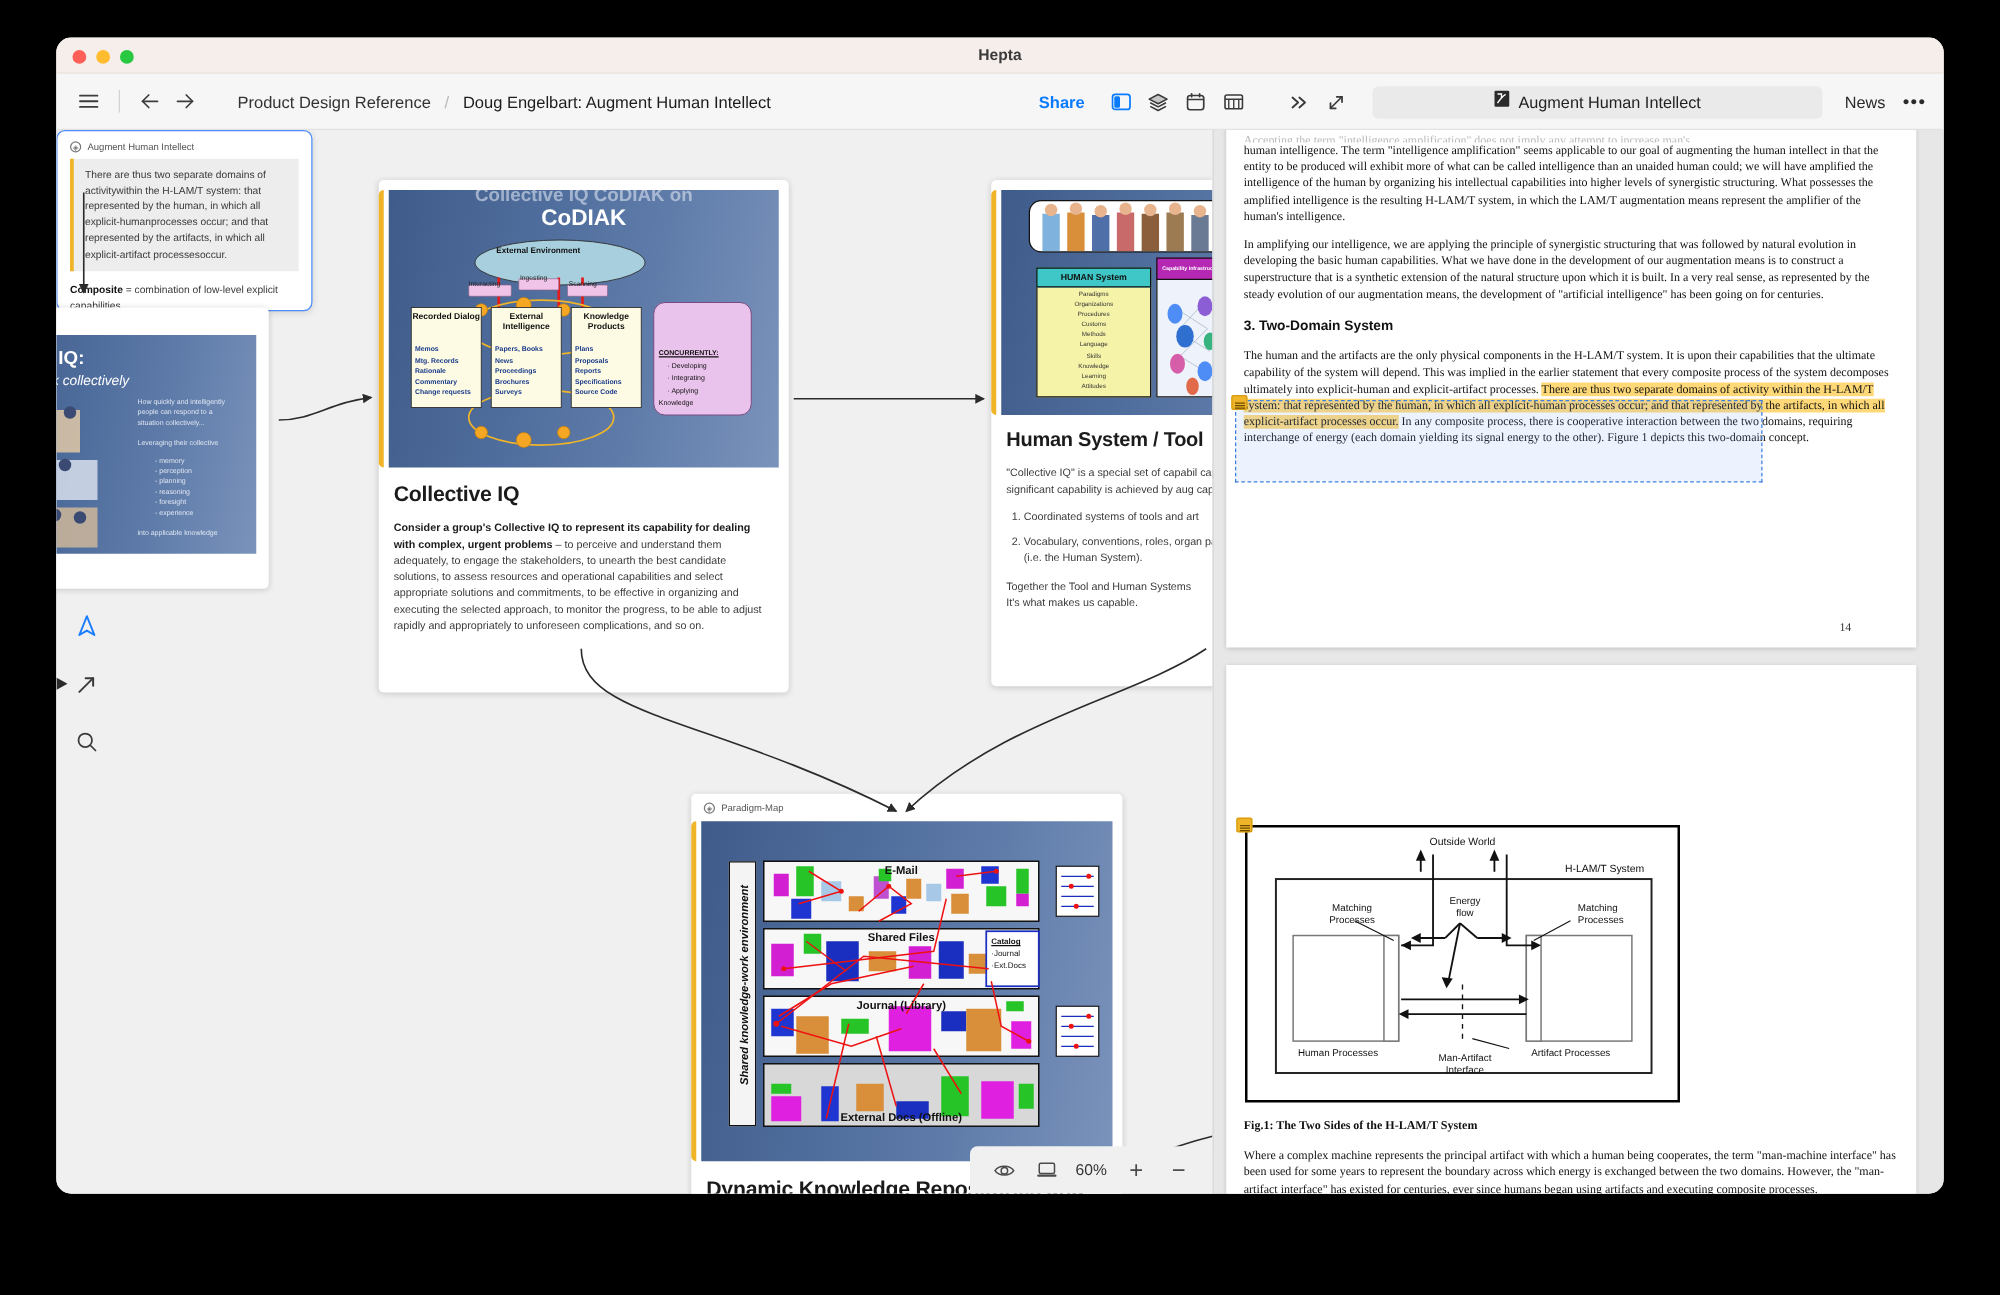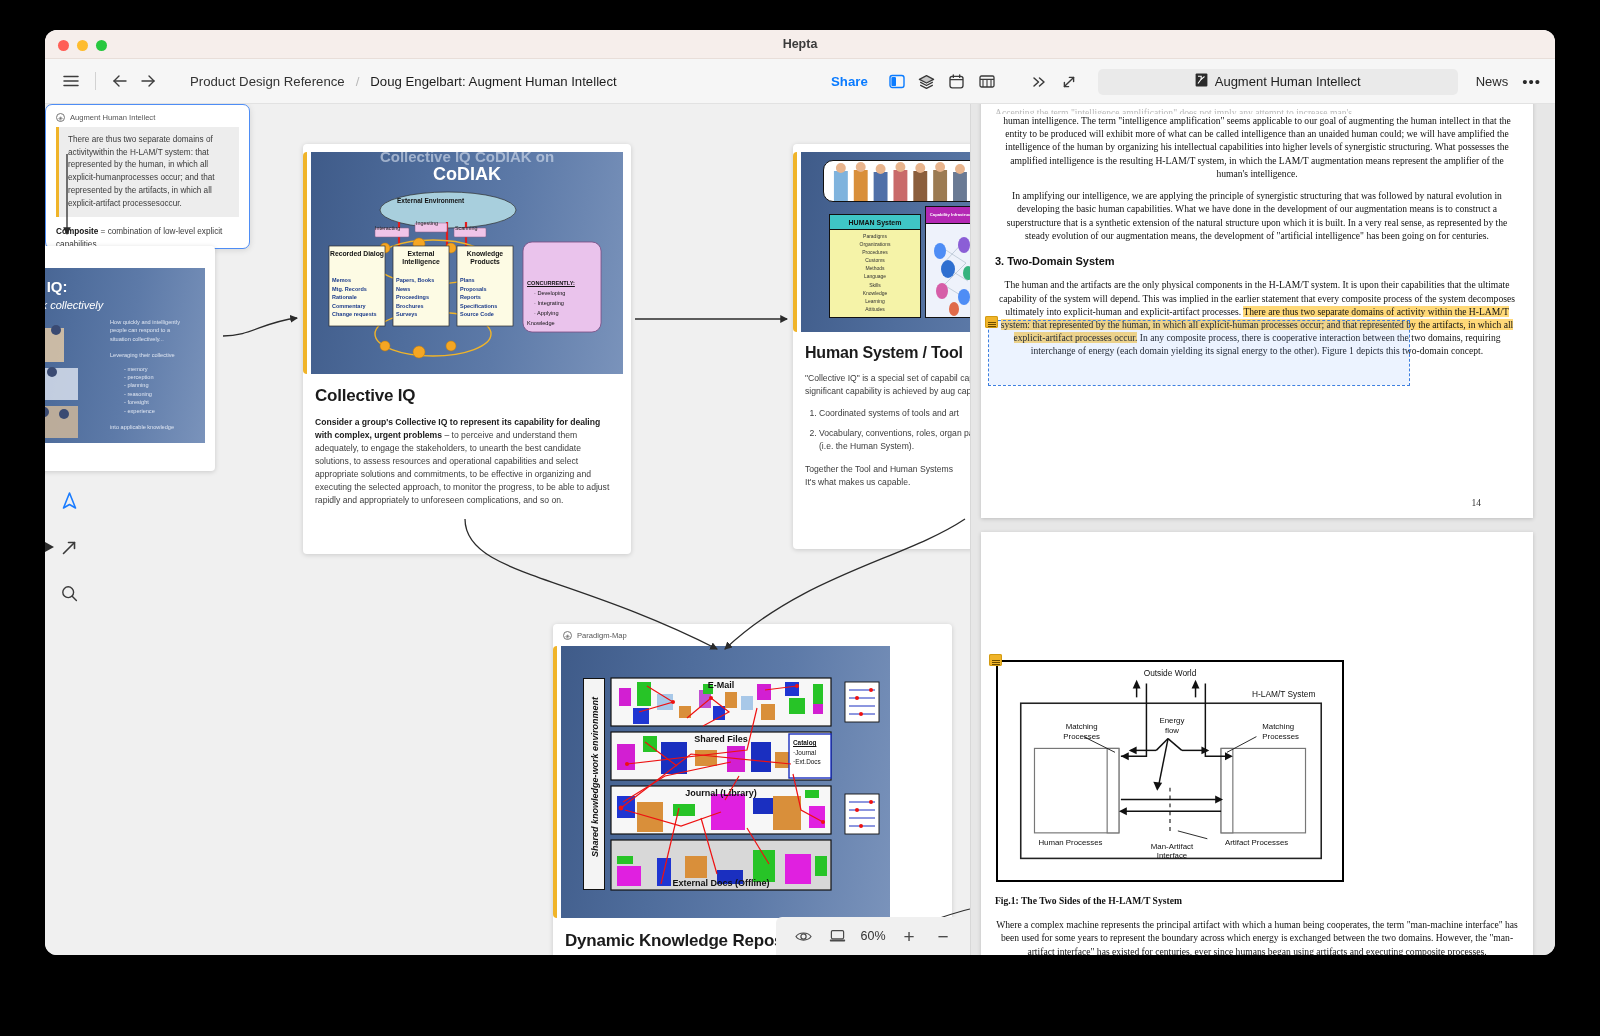--- a/index.html
+++ b/index.html
@@ -123,21 +123,21 @@
   #card-d .note-head { display: flex; align-items: center; gap: 5px; padding: 8px 10px 5px 10px; font-size: 7.6px; color: #555; }
   #card-d .quote {
     margin: 0 10px; padding: 7px 8px 7px 9px;
     background: #ededed; border-left: 3px solid #f0b429;
     font-size: 8.2px; line-height: 1.55; color: #3a3a3a;
   }
   #card-d .defn { margin: 9px 10px 0 10px; font-size: 8.2px; line-height: 1.5; color: #3a3a3a; }
   #card-d .defn b { color: #111; }
 
   
-  #card-e { left: 508px; top: 520px; width: 399px; height: 350px; }
+  #card-e { left: 508px; top: 531px; width: 345px; height: 350px; }
   #card-e .imgbox { position: absolute; left: 8px; top: 22px; width: 329px; height: 272px; }
   #card-e .note-head { display: flex; align-items: center; gap: 5px; padding: 7px 0 0 10px; font-size: 7.6px; color: #555; }
 
   .hepta-glyph {
     width: 9px; height: 9px; border-radius: 50%;
     border: 1px solid #777; display: inline-flex;
     align-items: center; justify-content: center;
     font-size: 6px; color: #777; flex: none;
   }
 
@@ -166,21 +166,21 @@
     position: absolute; left: 10px; width: 552px;
     background: #fff; box-shadow: 0 1px 4px rgba(0,0,0,.18);
   }
   #pdf-page-1 { top: -26px; height: 440px; }
   #pdf-page-2 { top: 428px; height: 560px; }
   .pdf-body {
     padding: 0 14px;
     font-family: "Liberation Serif", serif;
     font-size: 9.6px; line-height: 1.38; color: #111; text-align: left;
   }
-  .pdf-body p { margin-bottom: 9px; text-align: center; }
+  .pdf-body p { margin-bottom: 9px; }
   .pdf-h3 { font-family: "Liberation Sans", sans-serif; font-size: 11px; font-weight: bold; margin: 12px 0 9px 0; }
   .pdf-cut { color: #b9b9b9; overflow: hidden; height: 8px; }
   .hl { background: #ffd978; }
   .sel-box { outline: 1px dashed #3d7fe0; background: rgba(120,170,255,.18); }
 
   .pdf-pageno { position: absolute; right: 52px; font-family: "Liberation Serif", serif; font-size: 9.5px; color: #333; }
 
   .anno-flag {
     position: absolute; width: 13px; height: 12px;
     background: #f0b429; border-radius: 2px;

